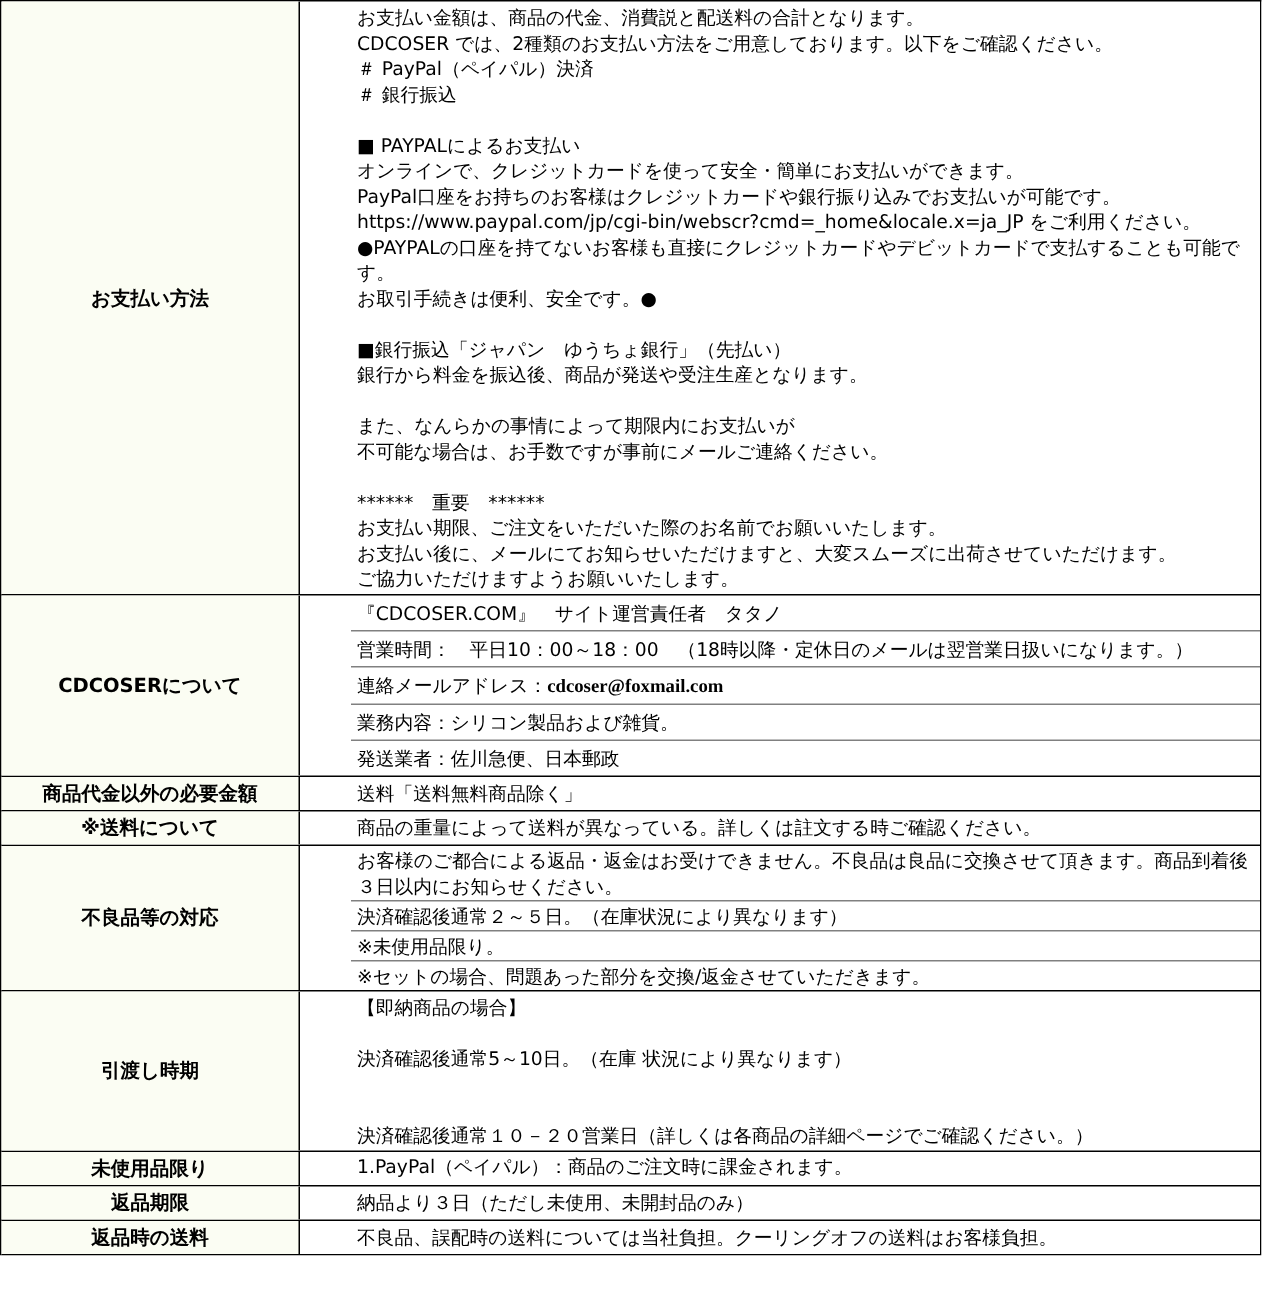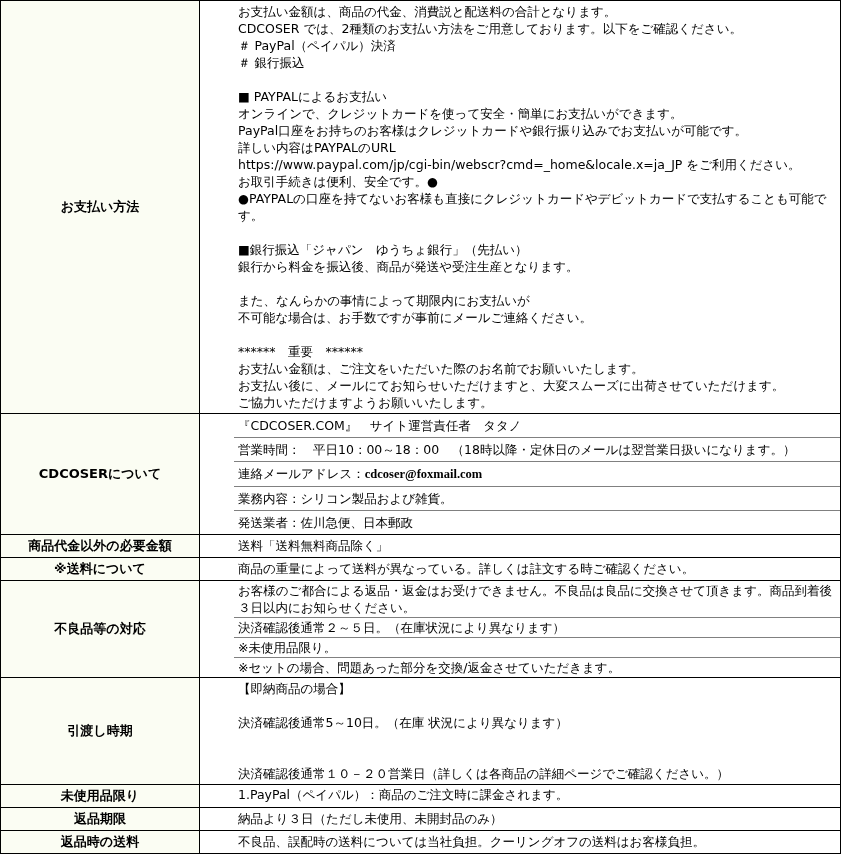--- a/index.html
+++ b/index.html
@@ -60,33 +60,32 @@
     <div class="label-cell">お支払い方法</div>
     <div class="content-cell pad">
       <div class="line">お支払い金額は、商品の代金、消費説と配送料の合計となります。</div>
       <div class="line">CDCOSER では、2種類のお支払い方法をご用意しております。以下をご確認ください。</div>
       <div class="line">＃ PayPal（ペイパル）決済</div>
       <div class="line">＃ 銀行振込</div>
       <div class="line"></div>
       <div class="line">■ PAYPALによるお支払い</div>
       <div class="line">オンラインで、クレジットカードを使って安全・簡単にお支払いができます。</div>
       <div class="line">PayPal口座をお持ちのお客様はクレジットカードや銀行振り込みでお支払いが可能です。</div>
-      <div class="line">詳しい内容はPAYPALのURL</div>
       <div class="line">https://www.paypal.com/jp/cgi-bin/webscr?cmd=_home&amp;locale.x=ja_JP をご利用ください。</div>
+      <div class="line">●PAYPALの口座を持てないお客様も直接にクレジットカードやデビットカードで支払することも可能です。</div>
       <div class="line">お取引手続きは便利、安全です。●</div>
-      <div class="line">●PAYPALの口座を持てないお客様も直接にクレジットカードやデビットカードで支払することも可能です。</div>
       <div class="line"></div>
       <div class="line">■銀行振込「ジャパン　ゆうちょ銀行」（先払い）</div>
       <div class="line">銀行から料金を振込後、商品が発送や受注生産となります。</div>
       <div class="line"></div>
       <div class="line">また、なんらかの事情によって期限内にお支払いが</div>
       <div class="line">不可能な場合は、お手数ですが事前にメールご連絡ください。</div>
       <div class="line"></div>
       <div class="line">******　重要　******</div>
-      <div class="line">お支払い金額は、ご注文をいただいた際のお名前でお願いいたします。</div>
+      <div class="line">お支払い期限、ご注文をいただいた際のお名前でお願いいたします。</div>
       <div class="line">お支払い後に、メールにてお知らせいただけますと、大変スムーズに出荷させていただけます。</div>
       <div class="line">ご協力いただけますようお願いいたします。</div>
     </div>
   </div>
 
   <div class="row">
     <div class="label-cell">CDCOSERについて</div>
     <div class="content-cell">
       <div class="subrow">『CDCOSER.COM』　サイト運営責任者　タタノ</div>
       <div class="subrow">営業時間：　平日10：00～18：00　（18時以降・定休日のメールは翌営業日扱いになります。）</div>

